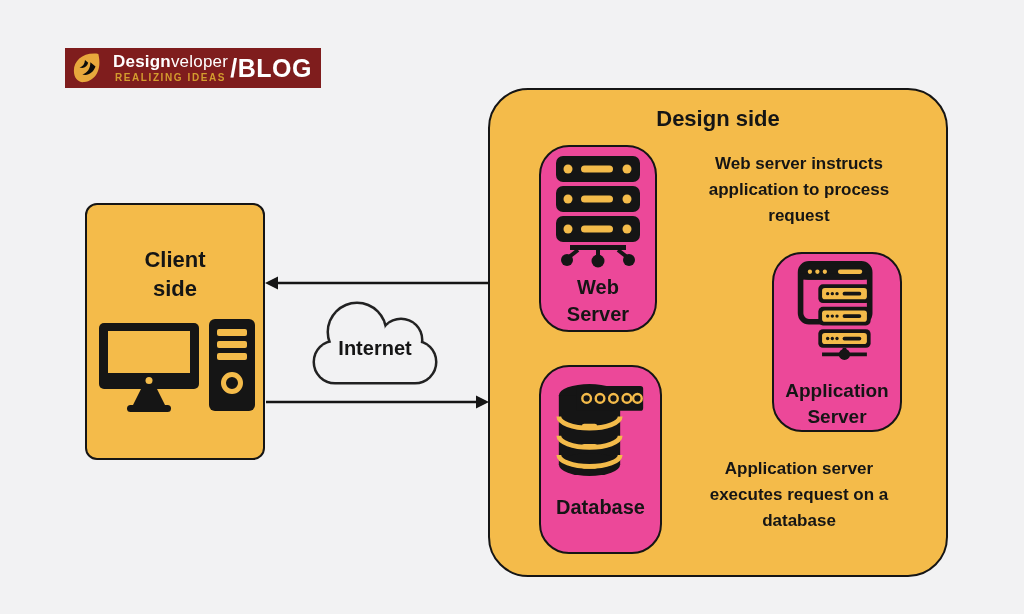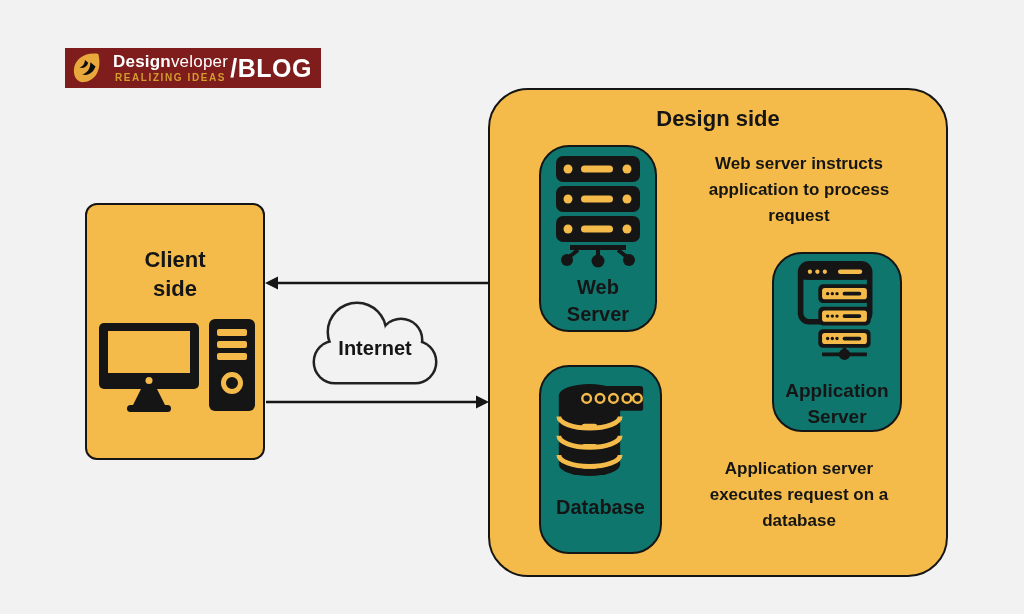--- a/index.html
+++ b/index.html
@@ -19,21 +19,21 @@
   
   .box{position:absolute;background:#F4BB4A;border:2.5px solid #151515;box-sizing:border-box;}
   .client-box{left:85px;top:203px;width:180px;height:257px;border-radius:12px;}
   .client-title{margin-top:40px;text-align:center;font-size:22px;font-weight:700;color:#151515;
                 line-height:29px;white-space:pre-line;}
   .client-computer{position:absolute;left:12px;top:114px;}
 
   .server-box{left:488px;top:88px;width:460px;height:489px;border-radius:40px;}
   .server-title{margin-top:16px;text-align:center;font-size:22px;font-weight:700;color:#151515;}
 
-  .subbox{position:absolute;background:#0f766e;border:2.5px solid #151515;box-sizing:border-box;
+  .subbox{position:absolute;background:#ec4899;border:2.5px solid #151515;box-sizing:border-box;
           border-radius:30px;display:flex;flex-direction:column;align-items:center;}
   .web-box{left:49px;top:55px;width:118px;height:187px;}
   .app-box{left:282px;top:162px;width:130px;height:180px;}
   .db-box{left:49px;top:275px;width:123px;height:189px;}
   .sub-label{text-align:center;font-weight:700;color:#151515;white-space:pre-line;}
   .web-label{font-size:20px;line-height:27px;margin-top:6px;}
   .app-label{font-size:19px;line-height:26px;margin-top:18px;}
   .db-label{font-size:20px;margin-top:16px;}
   .web-icon{margin-top:9px;}
   .app-icon{margin-top:7px;}

